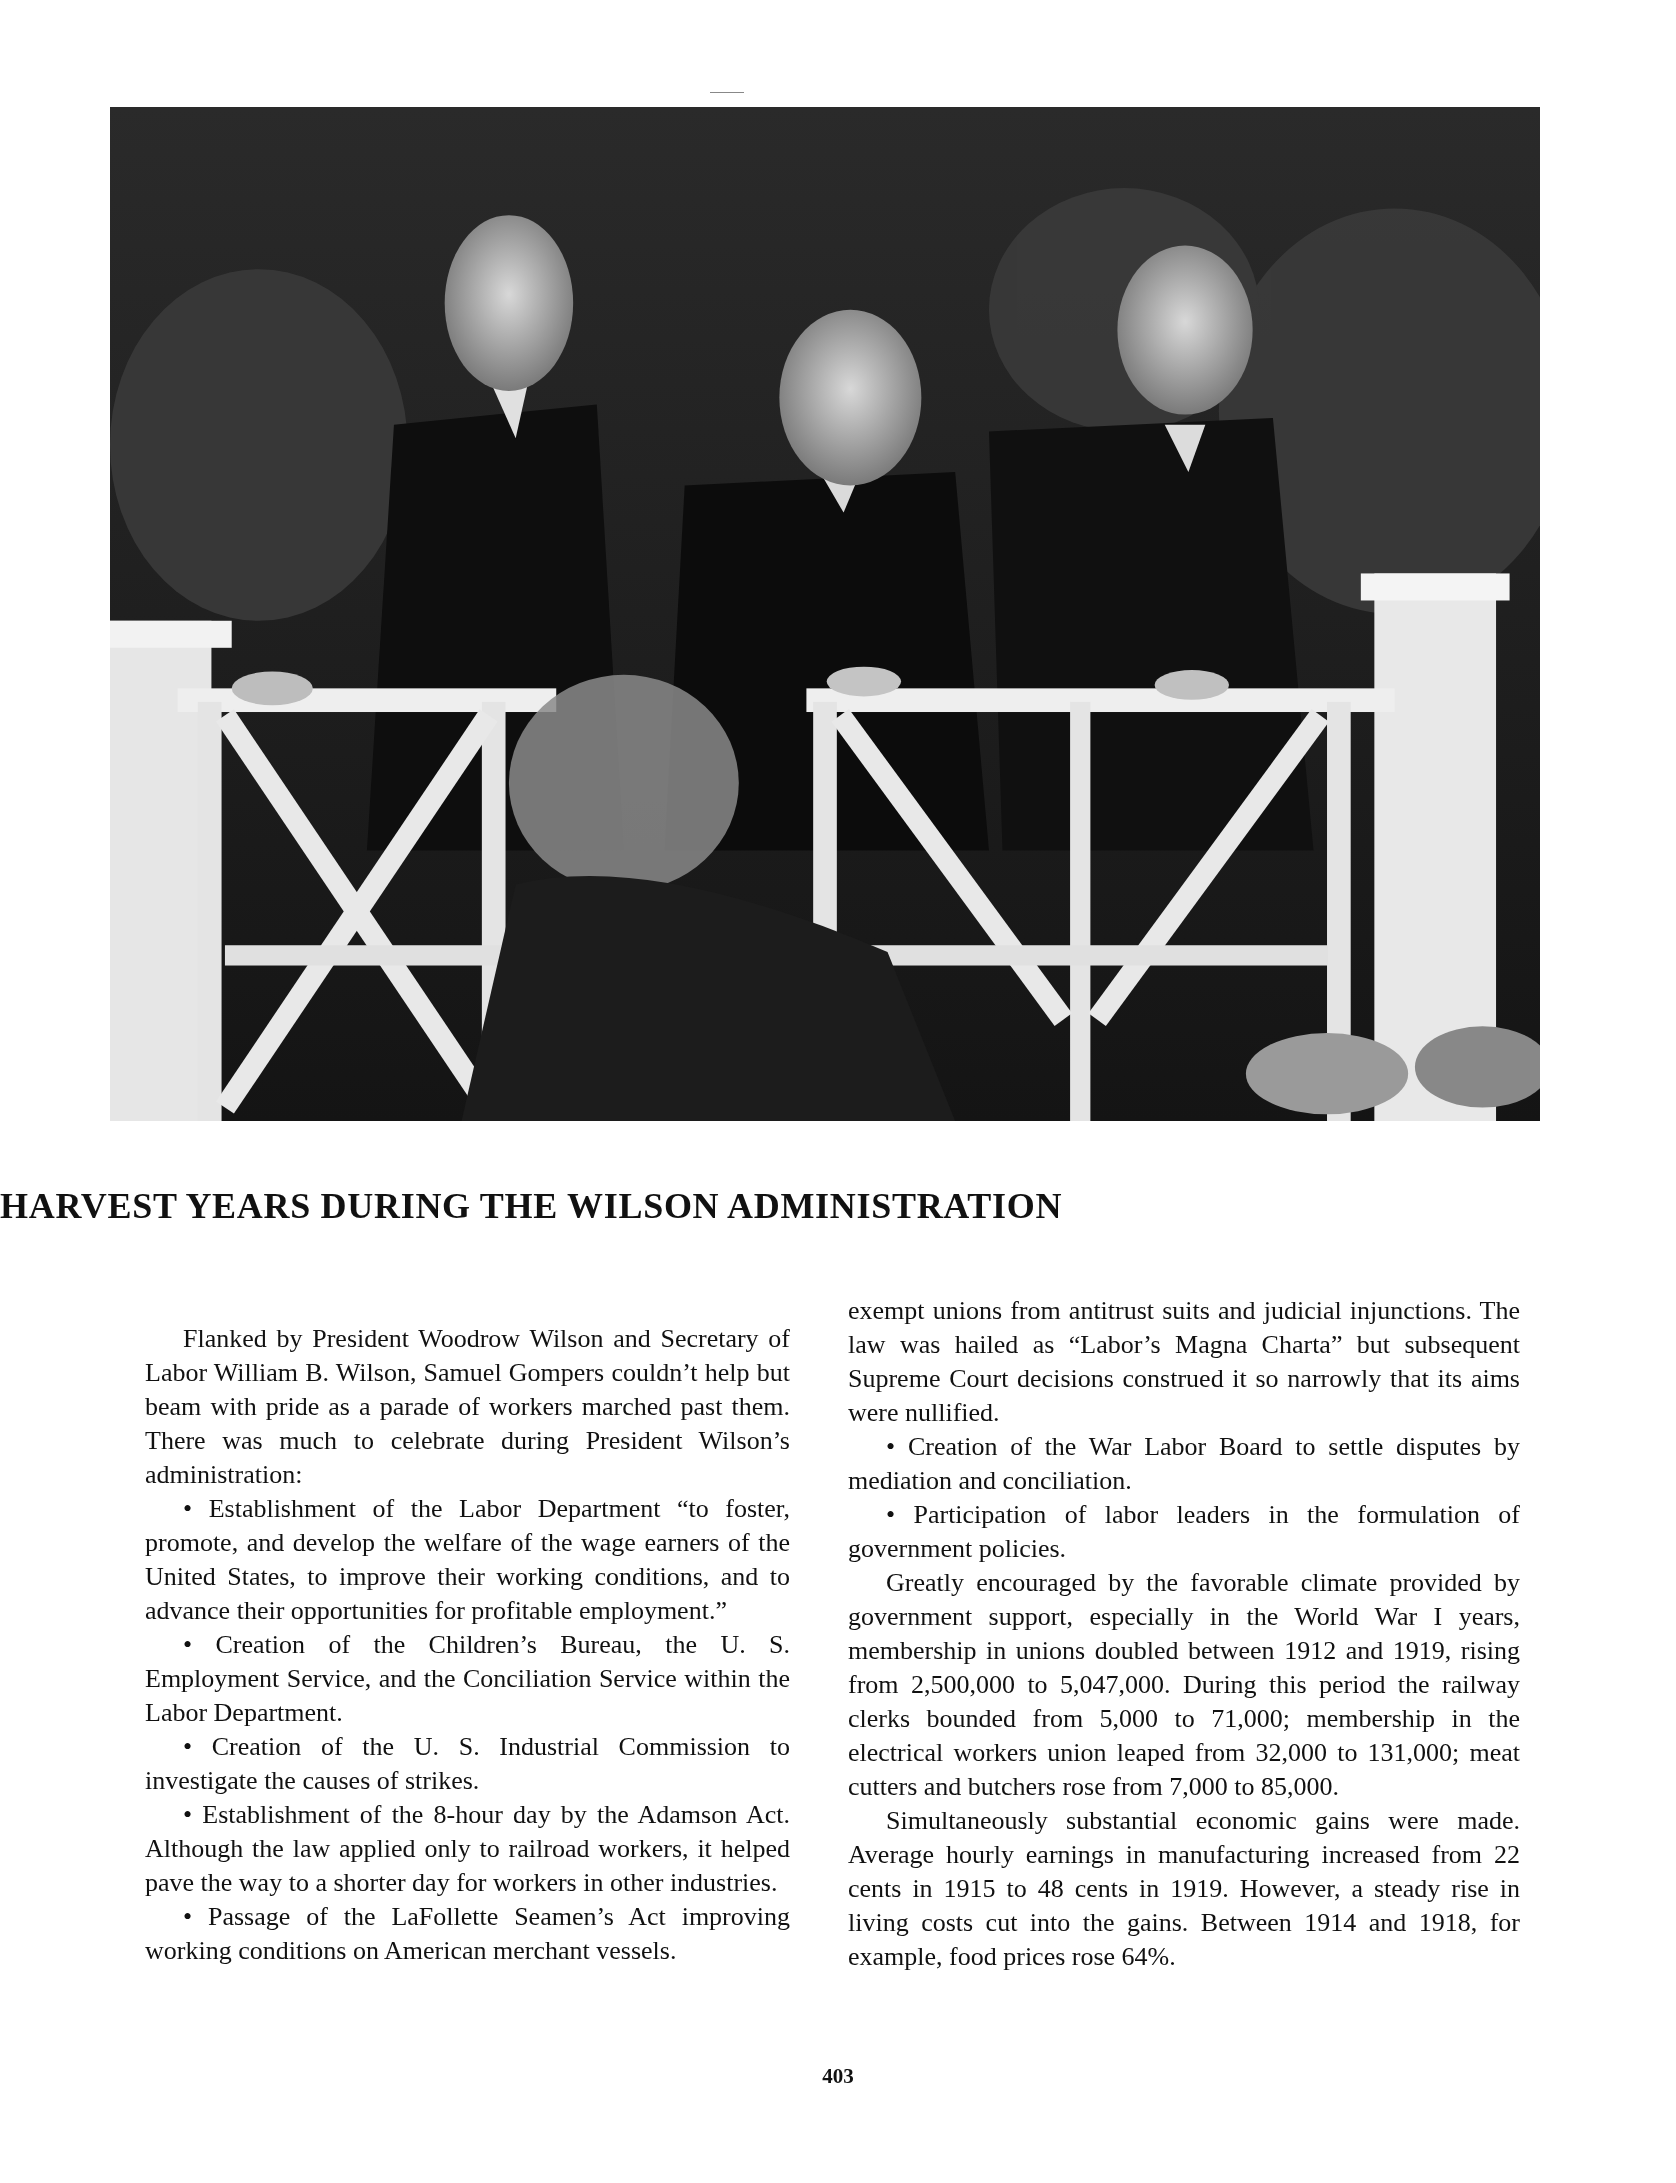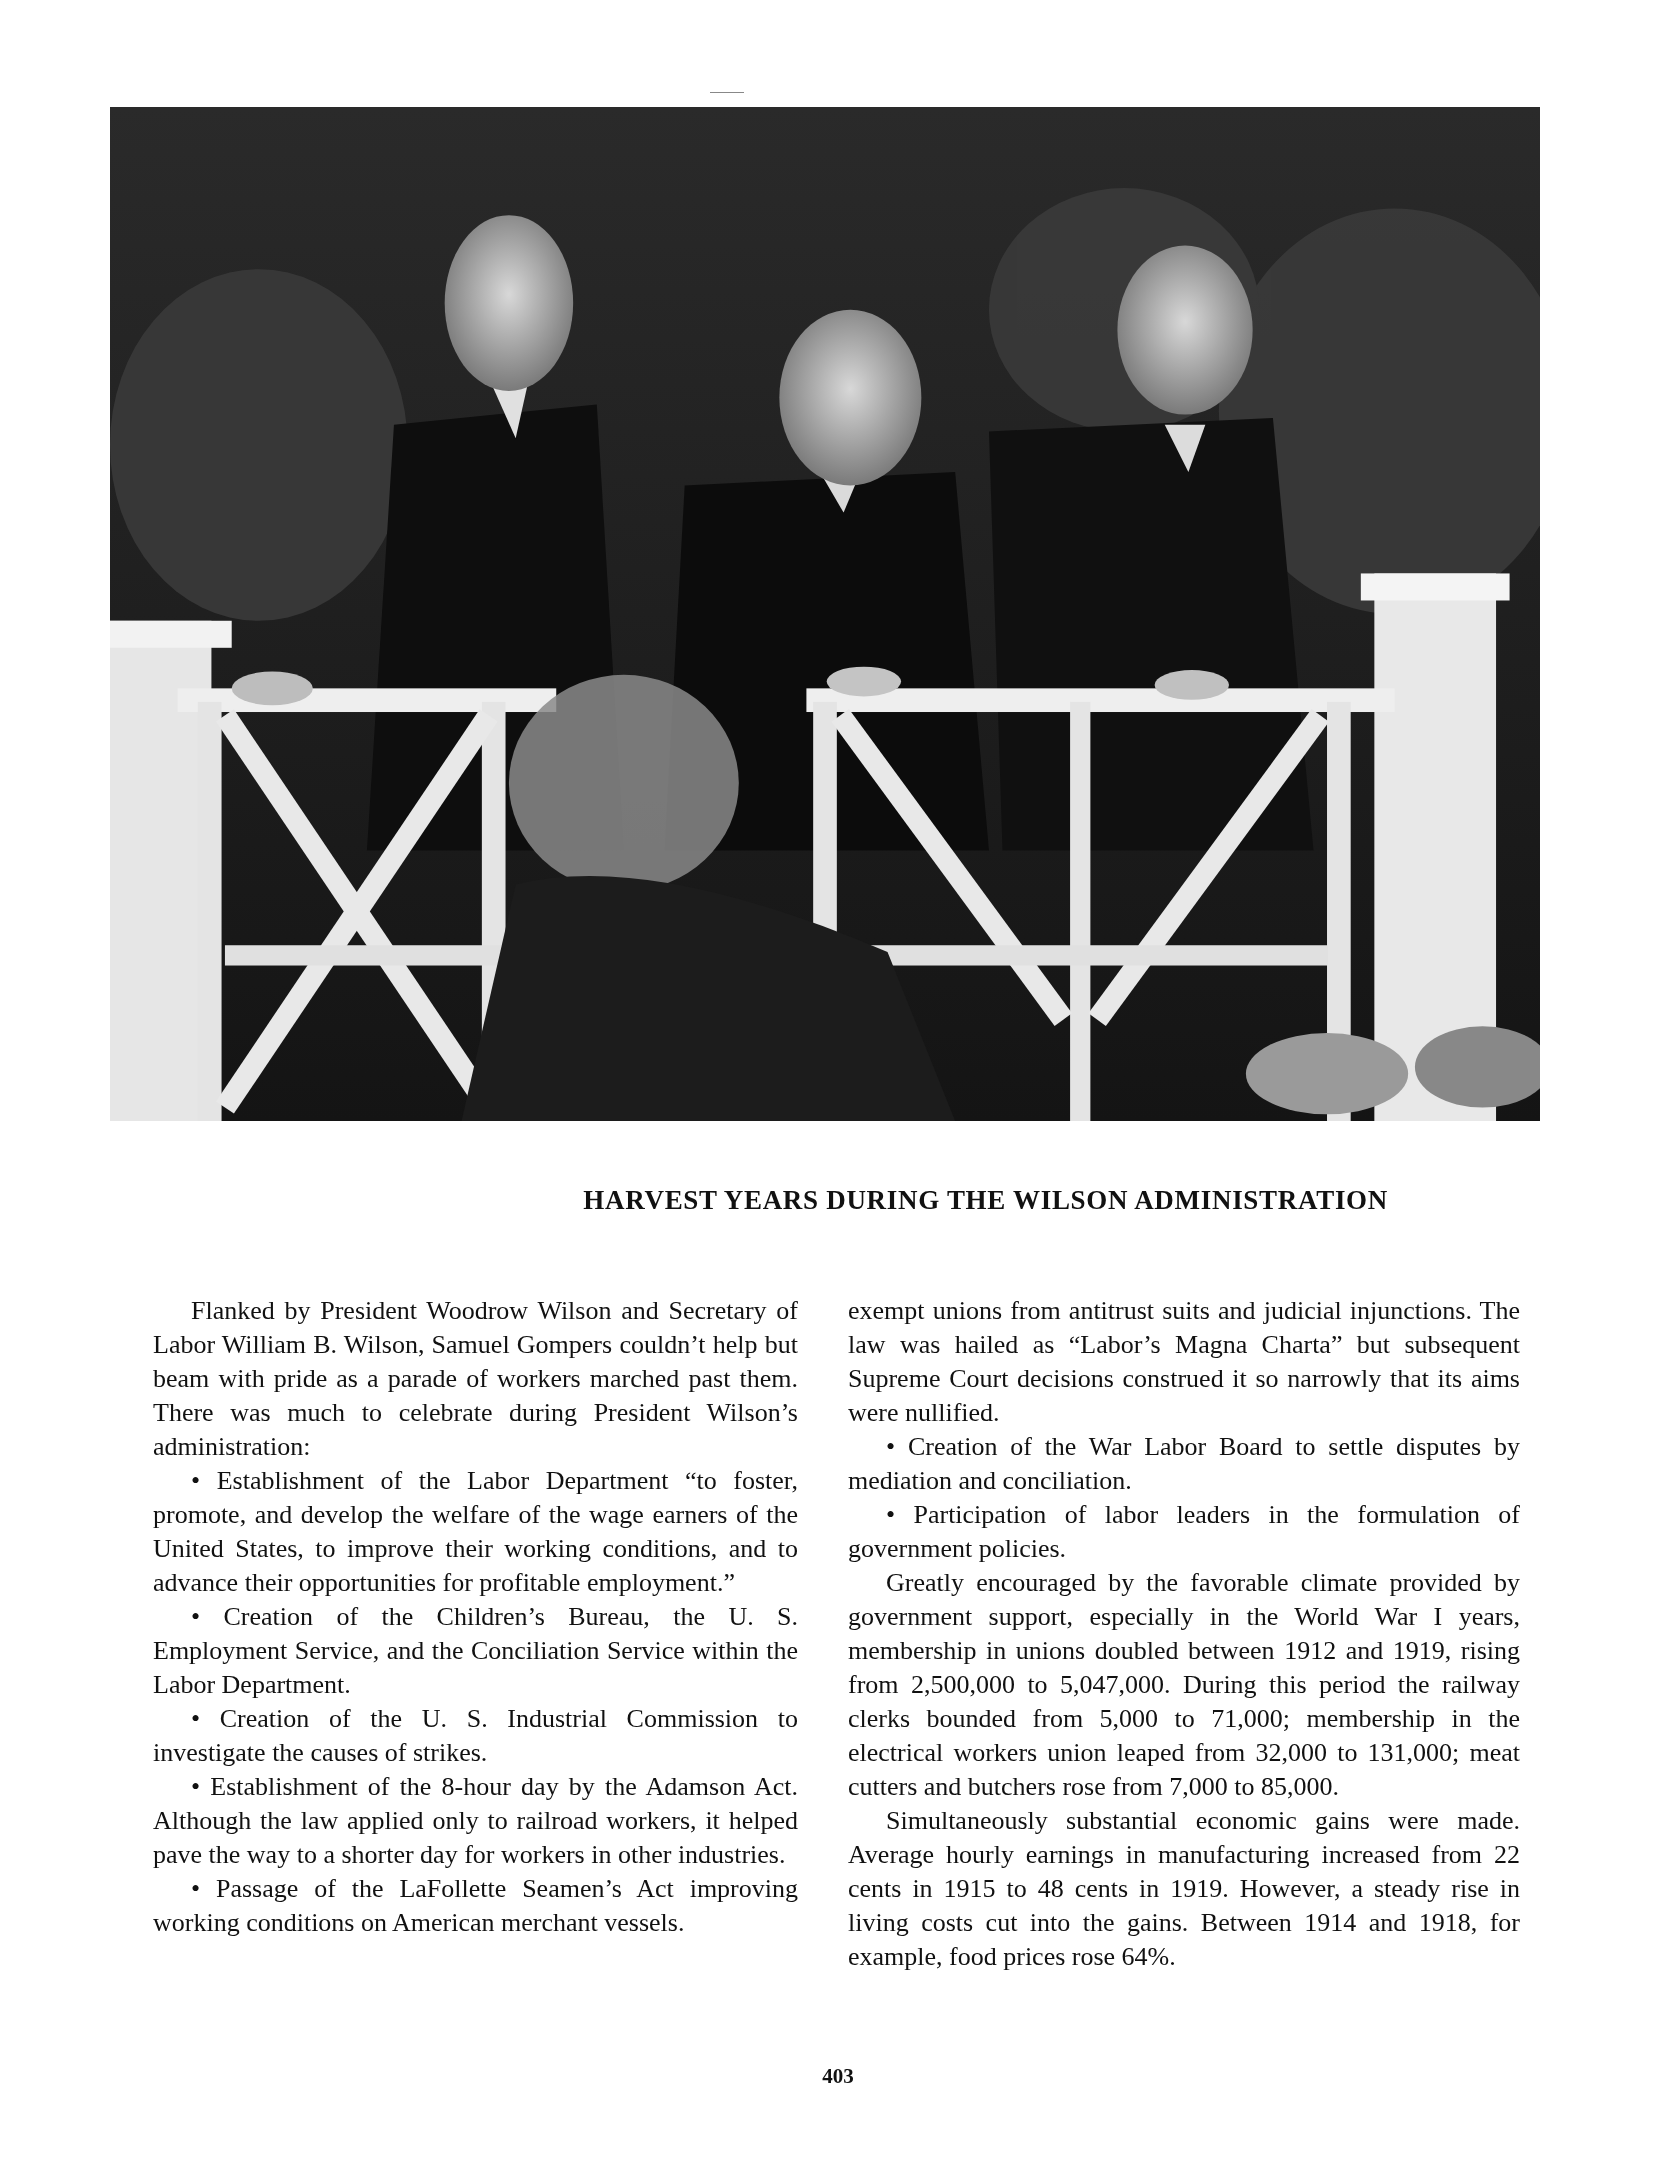--- a/index.html
+++ b/index.html
@@ -1,25 +1,25 @@
 <!DOCTYPE html>
 <html style="font-size:10.8px"><head>
 <meta charset="utf-8">
 <style>
   html, body { margin:0; padding:0; background:#ffffff; }
   body { width:1676px; height:2183px; position:relative; overflow:hidden;
          font-family:"Liberation Serif","DejaVu Serif",serif; color:#111; }
   .photo { position:absolute; left:110px; top:107px; width:1430px; height:1014px;
            background:#1a1a1a; overflow:hidden; }
   .photo svg { display:block; width:100%; height:100%; }
-  .title { position:absolute; left:0; width:1388px; top:1185px; text-align:right;
-           font-weight:bold; font-size:27px; letter-spacing:0.7px; color:#111; }
+  .title { position:absolute; left:0; width:1388px; top:1185px; text-align:left;
+           font-weight:bold; font-size:36px; letter-spacing:0.7px; color:#111; }
   .col { position:absolute; top:1294px; font-size:26px; line-height:34px;
          text-align:justify; }
-  .col.left { left:153px; width:645px; }
+  .col.left { left:145px; width:645px;margin-top:28px; }
   .col.right { left:848px; width:672px; }
   .col p { margin:0; text-indent:38px; }
   .col p.cont { text-indent:0; }
   .pagenum { position:absolute; top:2064px; left:0; width:1676px; text-align:center;
              font-size:21px; font-weight:bold; }
   .top-mark { position:absolute; top:92px; left:710px; width:34px; height:1.4px; background:#888; }
 </style>
 </head>
 <body>
 

